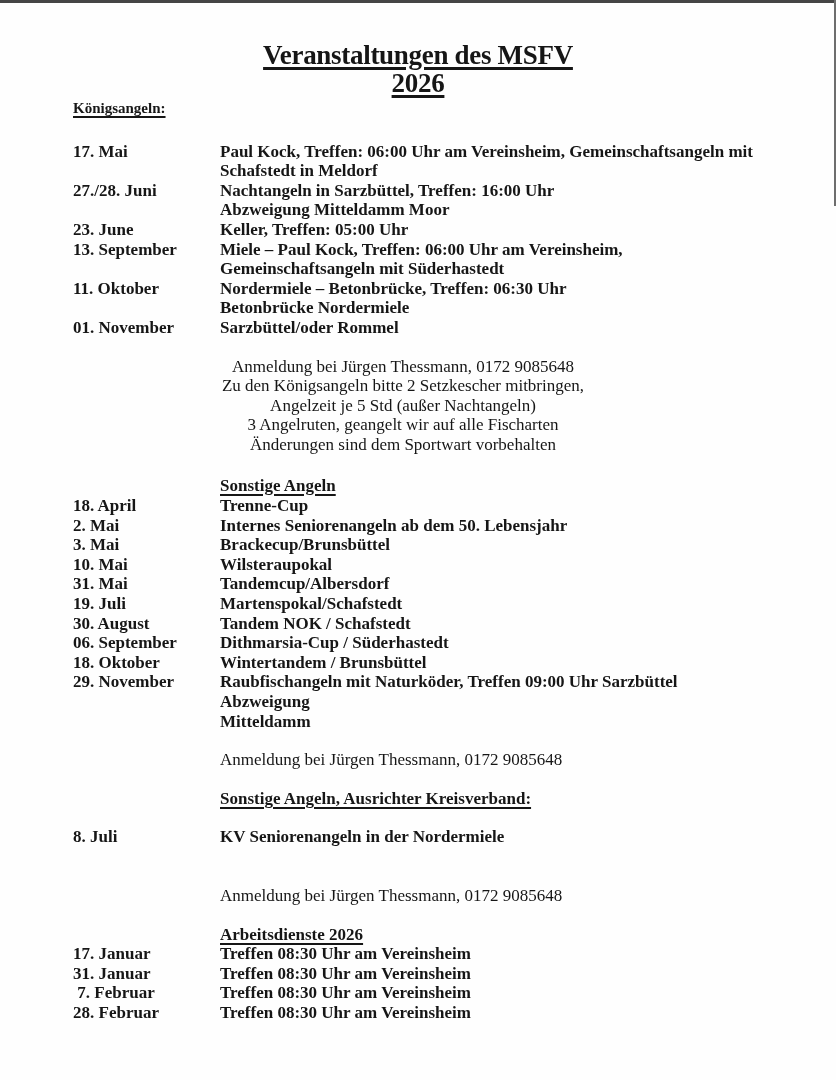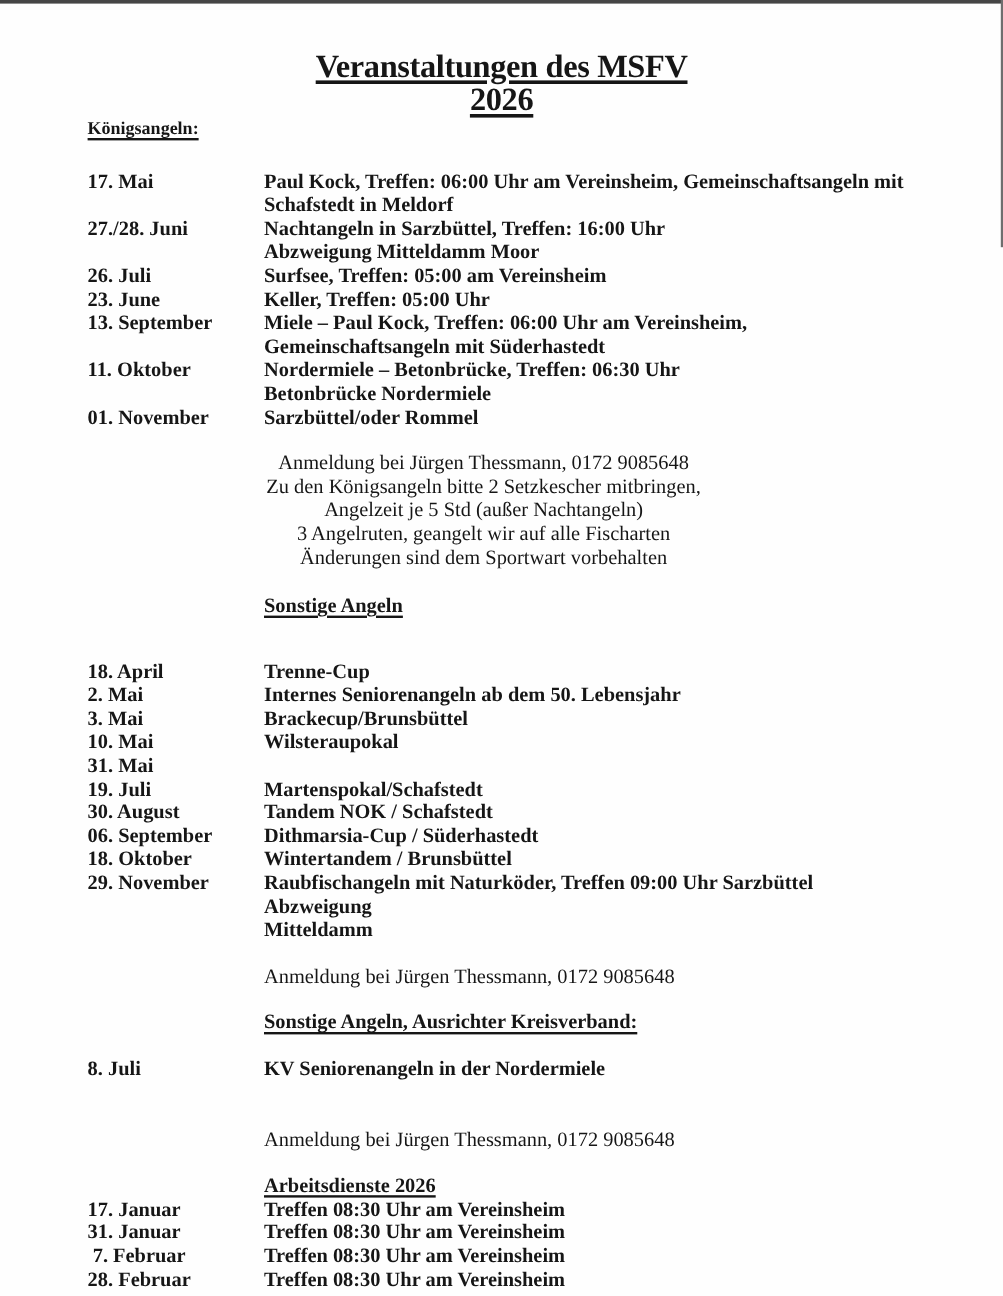--- a/index.html
+++ b/index.html
@@ -81,21 +81,21 @@
     text-align: center;
   }
   .sub-heading {
     margin-left: 147px;
     font-weight: bold;
     text-decoration: underline;
     text-decoration-thickness: 2px;
     text-underline-offset: 3px;
   }
   .sub-heading-sonstige { margin-top: 21px; }
-  .rows-sonstige { margin-top: 35px; }
+  .rows-sonstige { margin-top: 1px; }
   .anmeldung-line {
     margin-left: 147px;
   }
   .anmeldung-sonstige { margin-top: 19px; }
   .sub-heading-kreisverband { margin-top: 19px; }
   .rows-kreisverband { margin-top: 19px; }
   .anmeldung-kreisverband { margin-top: 39px; }
   .sub-heading-arbeitsdienste { margin-top: 19px; }
   .rows-arbeitsdienste { margin-top: 0; }
 </style>
@@ -119,24 +119,20 @@
       <div class="date">17. Mai</div>
       <div class="desc">Paul Kock, Treffen: 06:00 Uhr am Vereinsheim, Gemeinschaftsangeln mit
 Schafstedt in Meldorf</div>
     </div>
     <div class="row">
       <div class="date">27./28. Juni</div>
       <div class="desc">Nachtangeln in Sarzbüttel, Treffen: 16:00 Uhr
 Abzweigung Mitteldamm Moor</div>
     </div>
     <div class="row">
-      <div class="date">26. Juli</div>
-      <div class="desc">Surfsee, Treffen: 05:00 am Vereinsheim</div>
-    </div>
-    <div class="row">
       <div class="date">23. June</div>
       <div class="desc">Keller, Treffen: 05:00 Uhr</div>
     </div>
     <div class="row">
       <div class="date">13. September</div>
       <div class="desc">Miele – Paul Kock, Treffen: 06:00 Uhr am Vereinsheim,
 Gemeinschaftsangeln mit Süderhastedt</div>
     </div>
     <div class="row">
       <div class="date">11. Oktober</div>
@@ -171,20 +167,21 @@
     <div class="row">
       <div class="date">3. Mai</div>
       <div class="desc">Brackecup/Brunsbüttel</div>
     </div>
     <div class="row">
       <div class="date">10. Mai</div>
       <div class="desc">Wilsteraupokal</div>
     </div>
     <div class="row">
       <div class="date">31. Mai</div>
+      <div class="desc">Tandemcup/Albersdorf</div>
     </div>
     <div class="row">
       <div class="date">19. Juli</div>
       <div class="desc">Martenspokal/Schafstedt</div>
     </div>
     <div class="row">
       <div class="date">30. August</div>
       <div class="desc">Tandem NOK / Schafstedt</div>
     </div>
     <div class="row">

